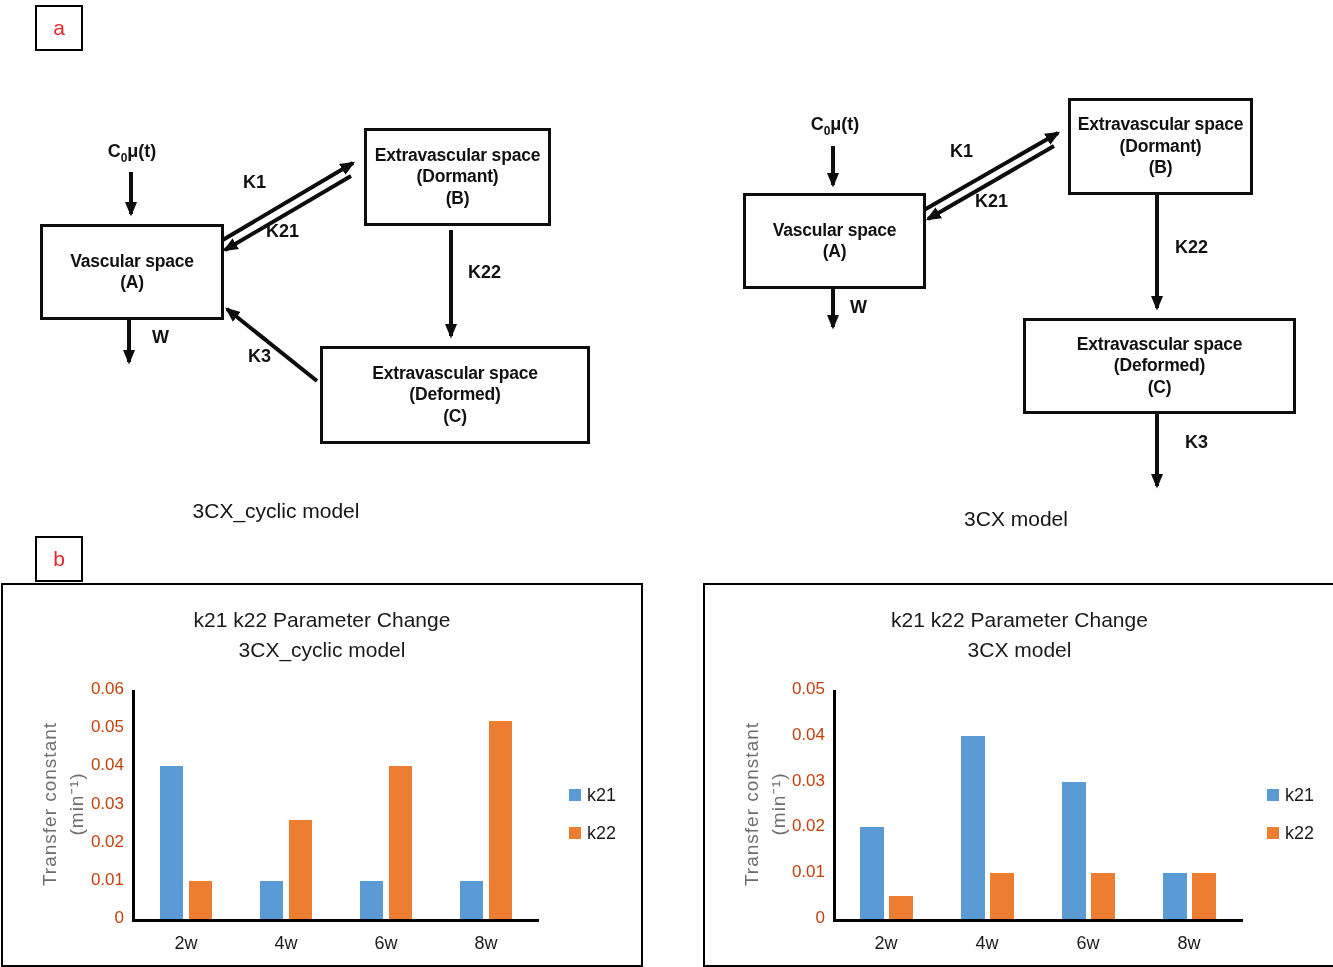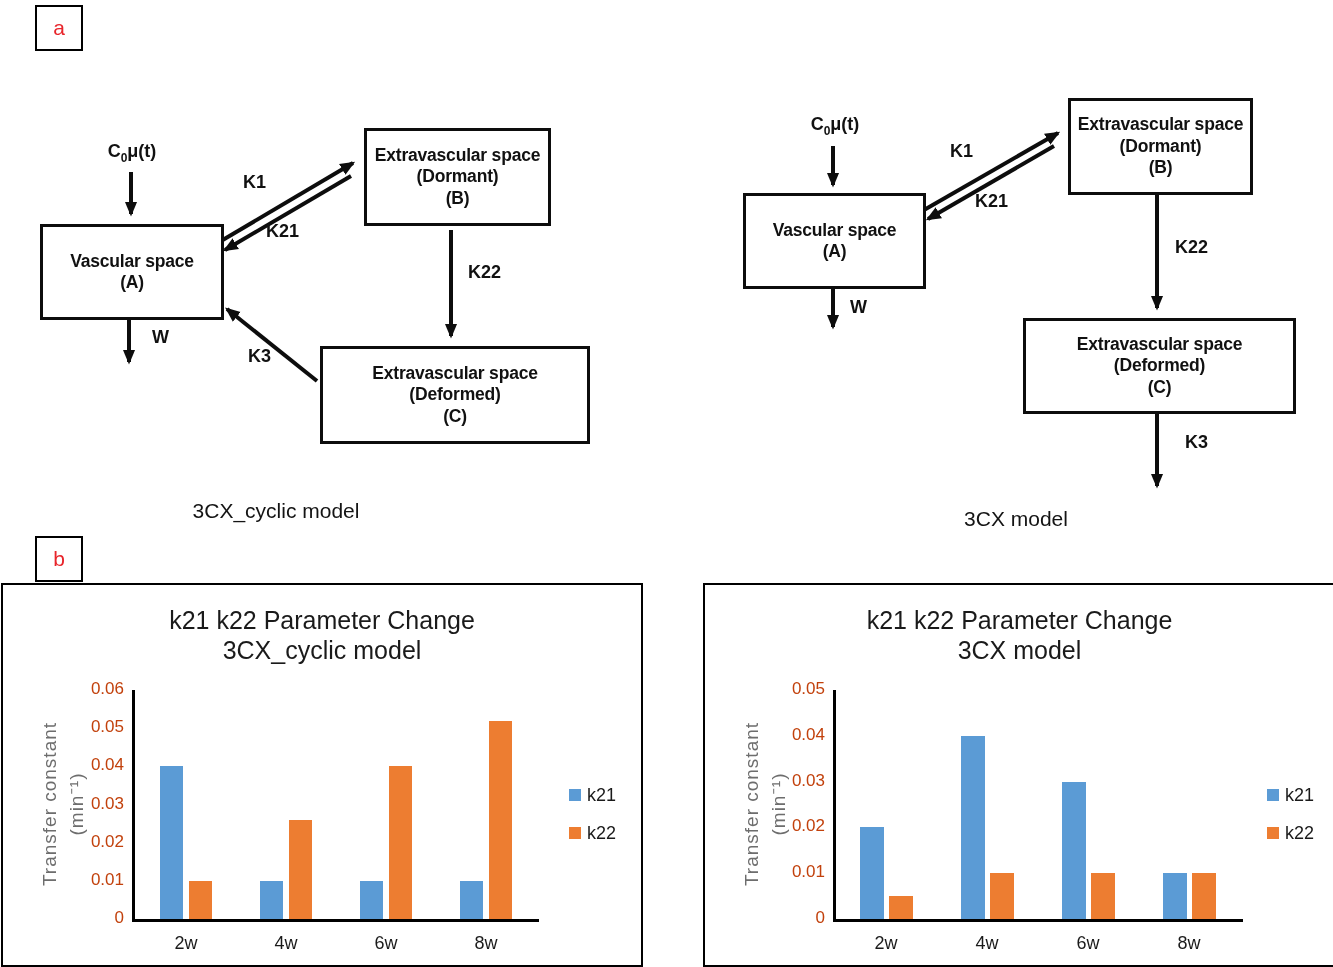--- a/index.html
+++ b/index.html
@@ -7,21 +7,21 @@
   .tag{position:absolute;border:2px solid #000;background:#fff;color:#e8252b;font-size:21px;display:flex;align-items:center;justify-content:center;}
   #diagram-svg{position:absolute;left:0;top:0;}
   .dline{stroke:#0d0d0d;stroke-width:4;}
   .dbox{position:absolute;border:3px solid #0d0d0d;background:#fff;display:flex;flex-direction:column;align-items:center;justify-content:center;font-weight:bold;font-size:17.5px;line-height:21.5px;text-align:center;letter-spacing:-0.2px;}
   .alabel{position:absolute;font-weight:bold;font-size:18px;}
   .ilabel{position:absolute;font-weight:bold;font-size:18px;text-align:center;}
   .ilabel sub{font-size:12px;}
   .ilabel .it{}
   .dcaption{position:absolute;font-size:21px;text-align:center;color:#141414;}
   .chart-panel{position:absolute;border:2px solid #000;background:#fff;}
-  .ctitle{position:absolute;top:20px;left:0;right:0;text-align:center;font-size:25px;line-height:30px;color:#1a1a1a;}
+  .ctitle{position:absolute;top:20px;left:0;right:0;text-align:center;font-size:21px;line-height:30px;color:#1a1a1a;}
   .ylab{position:absolute;width:250px;height:54px;transform:rotate(-90deg);text-align:center;color:#6d6d6d;font-size:19px;line-height:27px;letter-spacing:1px;}
   .ytick{position:absolute;width:54px;text-align:right;font-size:17px;color:#c2410c;}
   .xcat{position:absolute;width:64px;text-align:center;font-size:18px;color:#1a1a1a;}
   .bar{position:absolute;}
   .axis{position:absolute;background:#000;}
   .legend-sq{position:absolute;width:12px;height:12px;}
   .legend-txt{position:absolute;font-size:18px;color:#1a1a1a;}
 </style>
 </head>
 <body>

